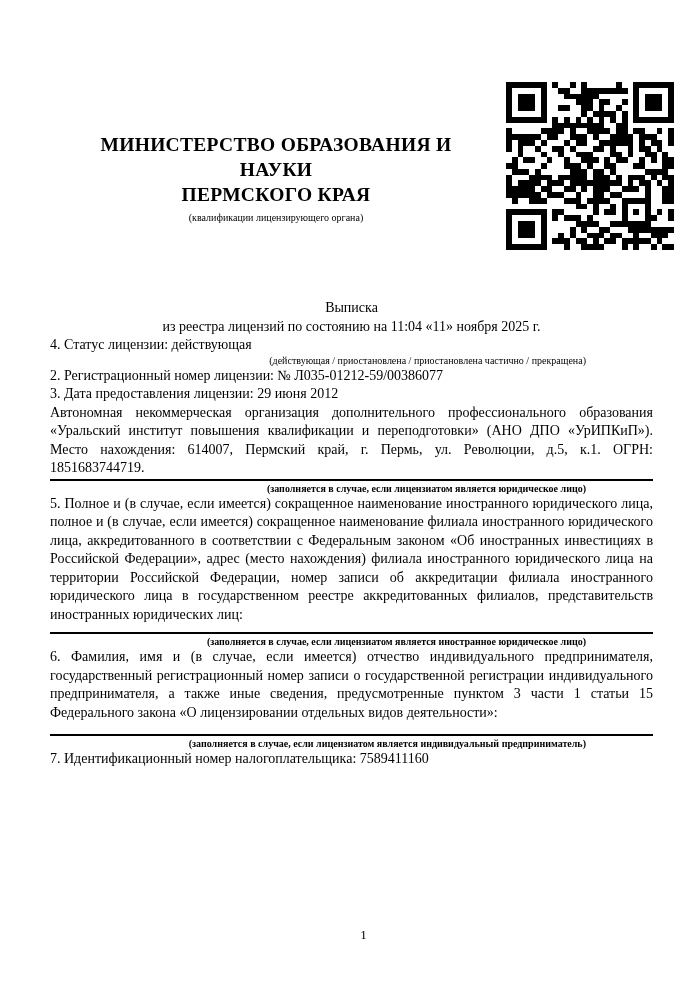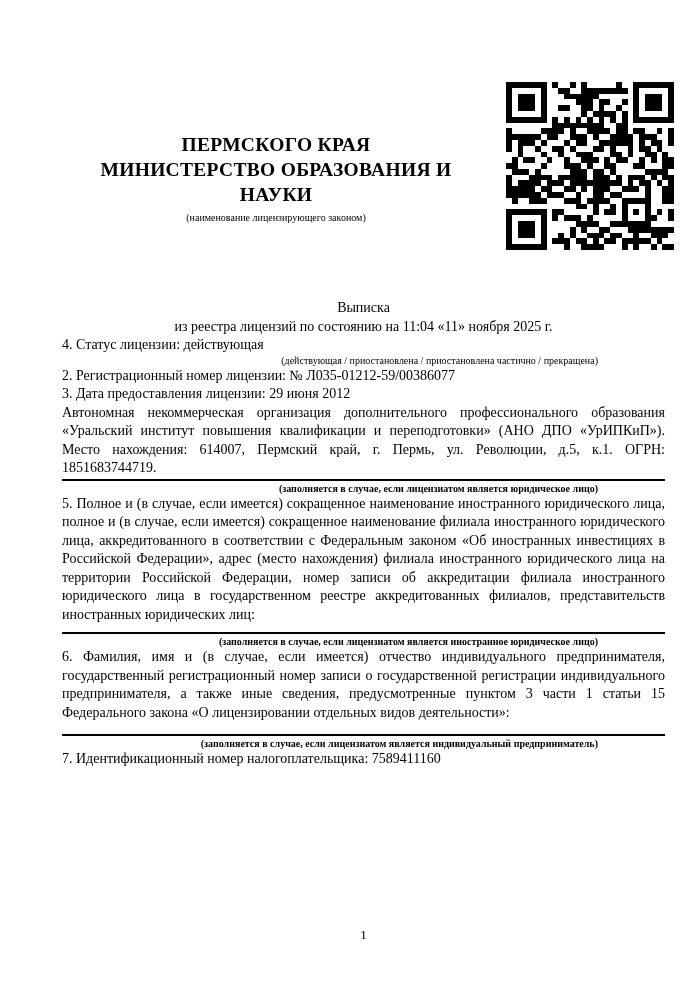--- a/index.html
+++ b/index.html
@@ -12,21 +12,21 @@
     overflow:hidden;
   }
   
   .header{position:absolute;top:132px;left:62px;width:428px;text-align:center;}
   .h-title{font-weight:bold;font-size:19.5px;line-height:25px;letter-spacing:.3px;}
   .h-caption{font-size:10px;line-height:13px;margin-top:4px;}
   
   .qr{position:absolute;top:82px;left:506px;width:168px;height:168px;}
   .qr svg{display:block;width:100%;height:100%;}
   
-  .content{position:absolute;top:299px;left:62px;width:603px;font-size:14px;line-height:18.5px;}
+  .content{position:absolute;top:299px;left:50px;width:603px;font-size:14px;line-height:18.5px;}
   .content p{margin:0;}
   .doc-title{text-align:center;}
   .just{text-align:justify;}
   .hint{width:536px;text-align:right;font-size:10px;line-height:12px;}
   .rule{border-top:2px solid #000;height:0;width:603px;}
   .page-number{position:absolute;top:927px;left:62px;width:603px;text-align:center;font-size:13px;}
   
   .mt32{margin-top:32px;}.mt20{margin-top:20px;}.mt15{margin-top:15px;}
   .mt13{margin-top:13px;}.mt17{margin-top:17px;}.mt19{margin-top:19px;}
   .mt12{margin-top:12px;}.mt8{margin-top:8px;}.mt21{margin-top:21px;}
@@ -492,23 +492,23 @@
         <rect x="16" y="28" width="1" height="1"></rect>
         <rect x="20" y="28" width="1" height="1"></rect>
         <rect x="22" y="28" width="1" height="1"></rect>
         <rect x="25" y="28" width="1" height="1"></rect>
         <rect x="27" y="28" width="1" height="1"></rect>
         <rect x="28" y="28" width="1" height="1"></rect>
       </svg>
   </div>
 
   <div class="header">
+    <div class="h-title">МИНИСТЕРСТВО ОБРАЗОВАНИЯ И НАУКИ</div>
     <div class="h-title">ПЕРМСКОГО КРАЯ</div>
-    <div class="h-title">МИНИСТЕРСТВО ОБРАЗОВАНИЯ И НАУКИ</div>
-    <div class="h-caption">(наименование лицензирующего законом)</div>
+    <div class="h-caption">(квалификации лицензирующего органа)</div>
   </div>
 
   <div class="content">
 
     <div class="doc-title">
       <div>Выписка</div>
       <div>из реестра лицензий по состоянию на 11:04 «11» ноября 2025 г.</div>
     </div>
 
     <p class="mt32">4. Статус лицензии: действующая</p>

